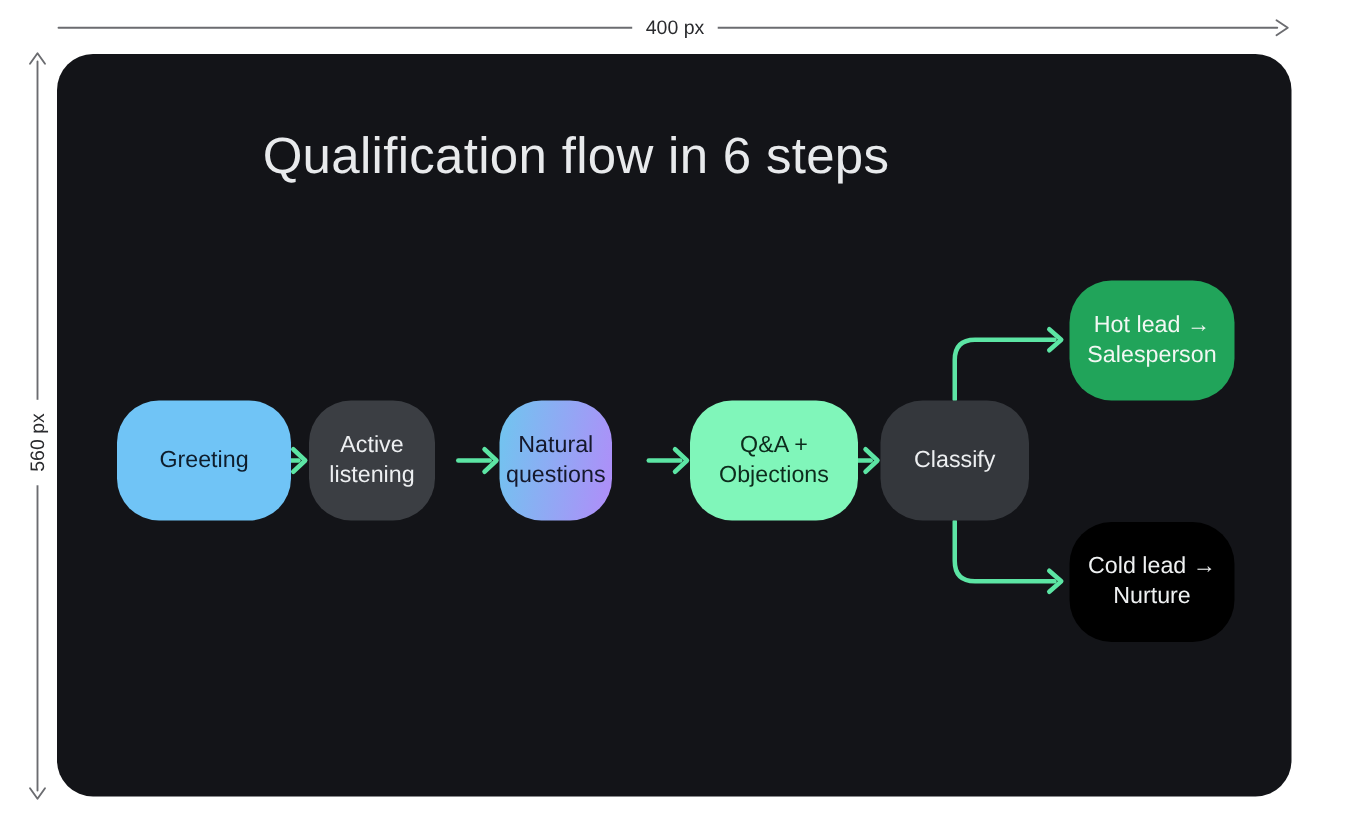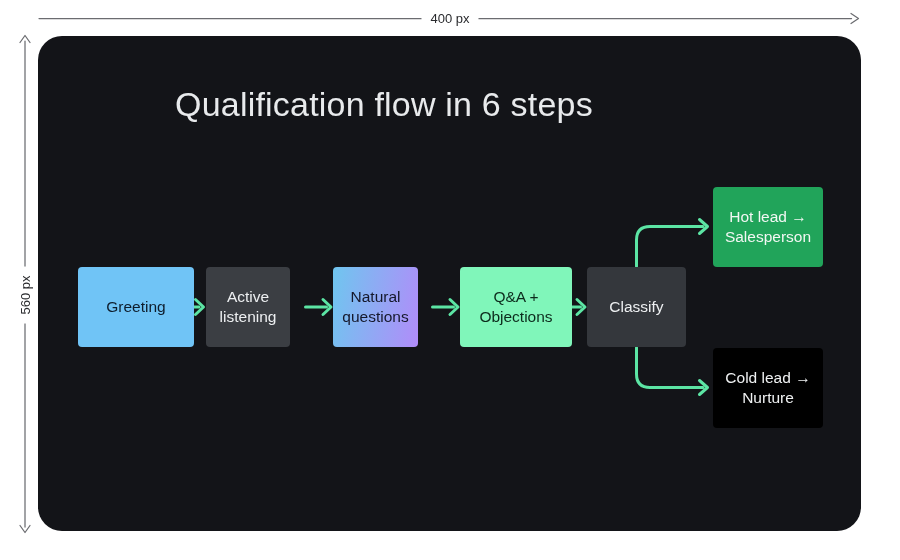--- a/index.html
+++ b/index.html
@@ -71,33 +71,33 @@
     fill: none;
     stroke-width: 3;
     stroke-linecap: round;
     stroke-linejoin: round;
   }
 
   
   .node {
     position: absolute;
     height: 80px;
-    border-radius: 4px;
+    border-radius: 28px;
     display: flex;
     align-items: center;
     justify-content: center;
     text-align: center;
     font-size: 15.5px;
     font-weight: 500;
     line-height: 1.32;
     padding: 6px 8px;
   }
   .n1 { left: 78px;  top: 267px; width: 116px;  }
   .n2 { left: 206px; top: 267px; width: 84px; text-align: center;  }
-  .n3 { left: 333px; top: 267px; width: 85px;  }
+  .n3 { left: 333px; top: 267px; width: 75px;  }
   .n4 { left: 460px; top: 267px; width: 112px; }
   .n5 { left: 587px; top: 267px; width: 99px;  }
   .n6 { left: 713px; top: 187px; width: 110px; }
   .n7 { left: 713px; top: 348px; width: 110px; }
 </style>
 </head>
 <body>
 
 <svg class="dim-svg" viewBox="0 0 900 560">
 

